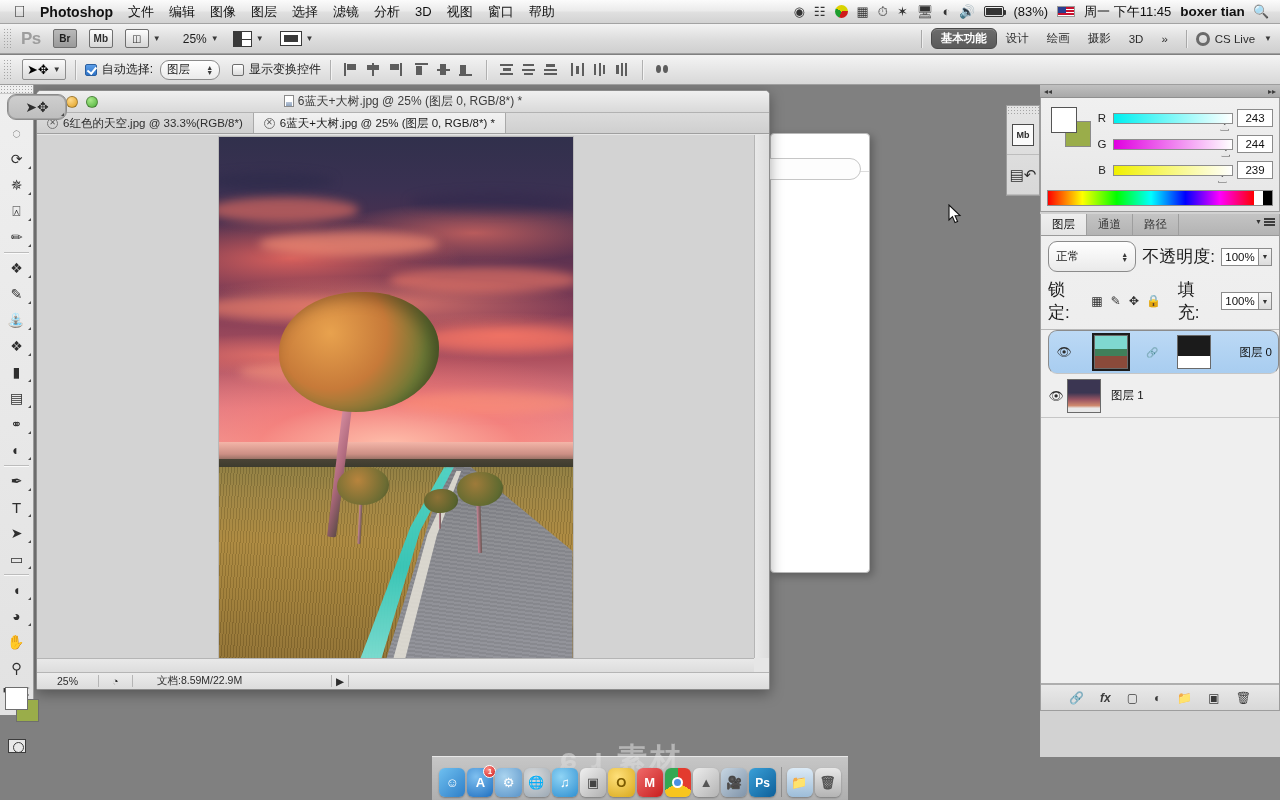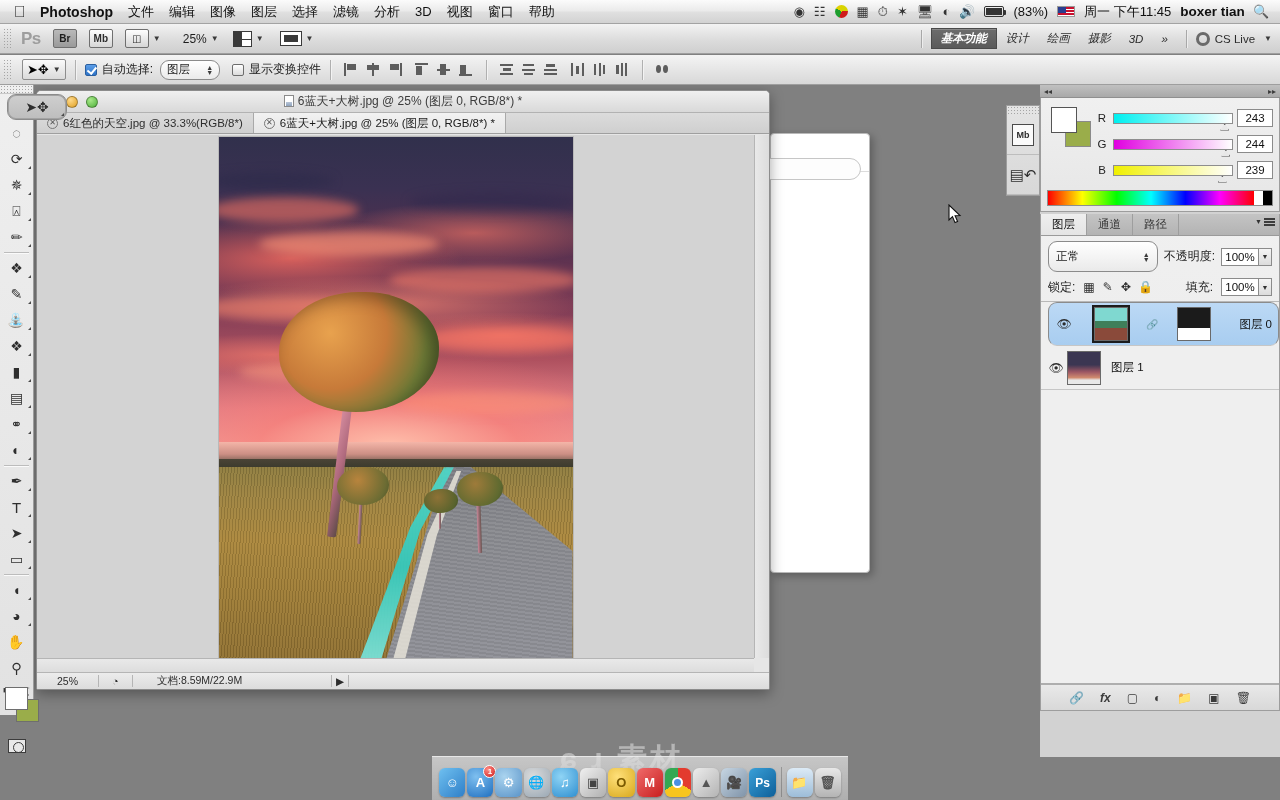--- a/index.html
+++ b/index.html
@@ -59,21 +59,21 @@
   .caret { margin-left:4px; font-size:8px; color:#3a3a3a;}
   .zoomval { margin-left:22px; font-size:12px; color:#1d1d1d;}
   .arrange-ic { width:19px;height:16px;margin-left:14px;border:1.4px solid #3a3a3a;
      display:inline-block; position:relative; background:#fff;}
   .arrange-ic:before{content:"";position:absolute;left:0;top:0;width:8px;height:100%;background:#3a3a3a;}
   .arrange-ic:after{content:"";position:absolute;left:8px;top:7px;right:0;height:1.4px;background:#3a3a3a;}
   .screen-ic{width:22px;height:15px;margin-left:16px;border:1.4px solid #3a3a3a;display:inline-block;position:relative;background:#fff;}
   .screen-ic:before{content:"";position:absolute;inset:3px;background:#3a3a3a;}
   .ws-wrap{ margin-left:auto; display:flex; align-items:center; padding-right:8px; }
   .ws-sep{ width:1px;height:18px;background:#a8a8a8; margin:0 9px; box-shadow:1px 0 0 #ededed;}
-  .ws-tab{ font-size:11.5px; color:#2c2c2c; padding:2px 9px; border-radius:0;font-style:italic;}
+  .ws-tab{ font-size:11.5px; color:#2c2c2c; padding:2px 9px; border-radius:6px;}
   .ws-tab.active{ background:linear-gradient(to bottom,#6c6c6c,#5a5a5a); color:#fff; font-weight:bold;
      border:1px solid #4a4a4a; box-shadow:inset 0 1px 0 rgba(255,255,255,.2);}
   .cslive{ display:flex;align-items:center;gap:5px;font-size:11.5px;color:#2c2c2c;}
   .cs-ring{width:14px;height:14px;border-radius:50%;border:3px solid #6a6a6a;}
 
   
   .optbar{
     position:absolute; top:55px; left:0; width:1280px; height:30px;
     background:linear-gradient(to bottom,#f4f4f4,#e3e3e3 60%,#d8d8d8);
     border-bottom:1px solid #9e9e9e; display:flex; align-items:center; z-index:54;
@@ -256,21 +256,21 @@
      clip-path:polygon(50% 0,100% 100%,0 100%);}
   .snum{width:36px;height:18px;border:1px solid #8b8b8b;background:#fff;font-size:11.5px;color:#111;
      display:flex;align-items:center;justify-content:center;}
   .spectrum{height:16px;margin:3px 6px 5px 6px;border:1px solid #8e8e8e;
      background:linear-gradient(to right,#ff0000,#ffff00,#00ff00,#00ffff,#0000ff,#ff00ff,#ff0000 92%,#ffffff 92% 96%,#000 96%);}
   
   .moderow{display:flex;align-items:center;padding:5px 7px 4px 7px;gap:6px;}
   .modesel{flex:1;height:31px;border:1px solid #8b8b8b;border-radius:9px;
      background:linear-gradient(to bottom,#fff,#eaeaea);display:flex;align-items:center;
      justify-content:space-between;padding:0 7px;font-size:11.5px;color:#1b1b1b;}
-  .oplabel{font-size:12px;color:#1b1b1b;}
+  .oplabel{font-size:17px;color:#1b1b1b;}
   .numbox{display:flex;align-items:center;}
   .numbox .v{width:38px;height:18px;border:1px solid #8b8b8b;background:#fff;font-size:11.5px;
      display:flex;align-items:center;justify-content:center;color:#111;}
   .numbox .d{width:13px;height:18px;border:1px solid #8b8b8b;border-left:none;
      background:linear-gradient(to bottom,#f5f5f5,#dcdcdc);display:flex;align-items:center;
      justify-content:center;font-size:7px;color:#333;}
   .lockrow{display:flex;align-items:center;padding:2px 7px 5px 7px;gap:8px;
      border-bottom:1px solid #b8b8b8;}
   .lockic{font-size:12px;color:#2f2f2f;}
   .layerlist{background:#efefef;}

